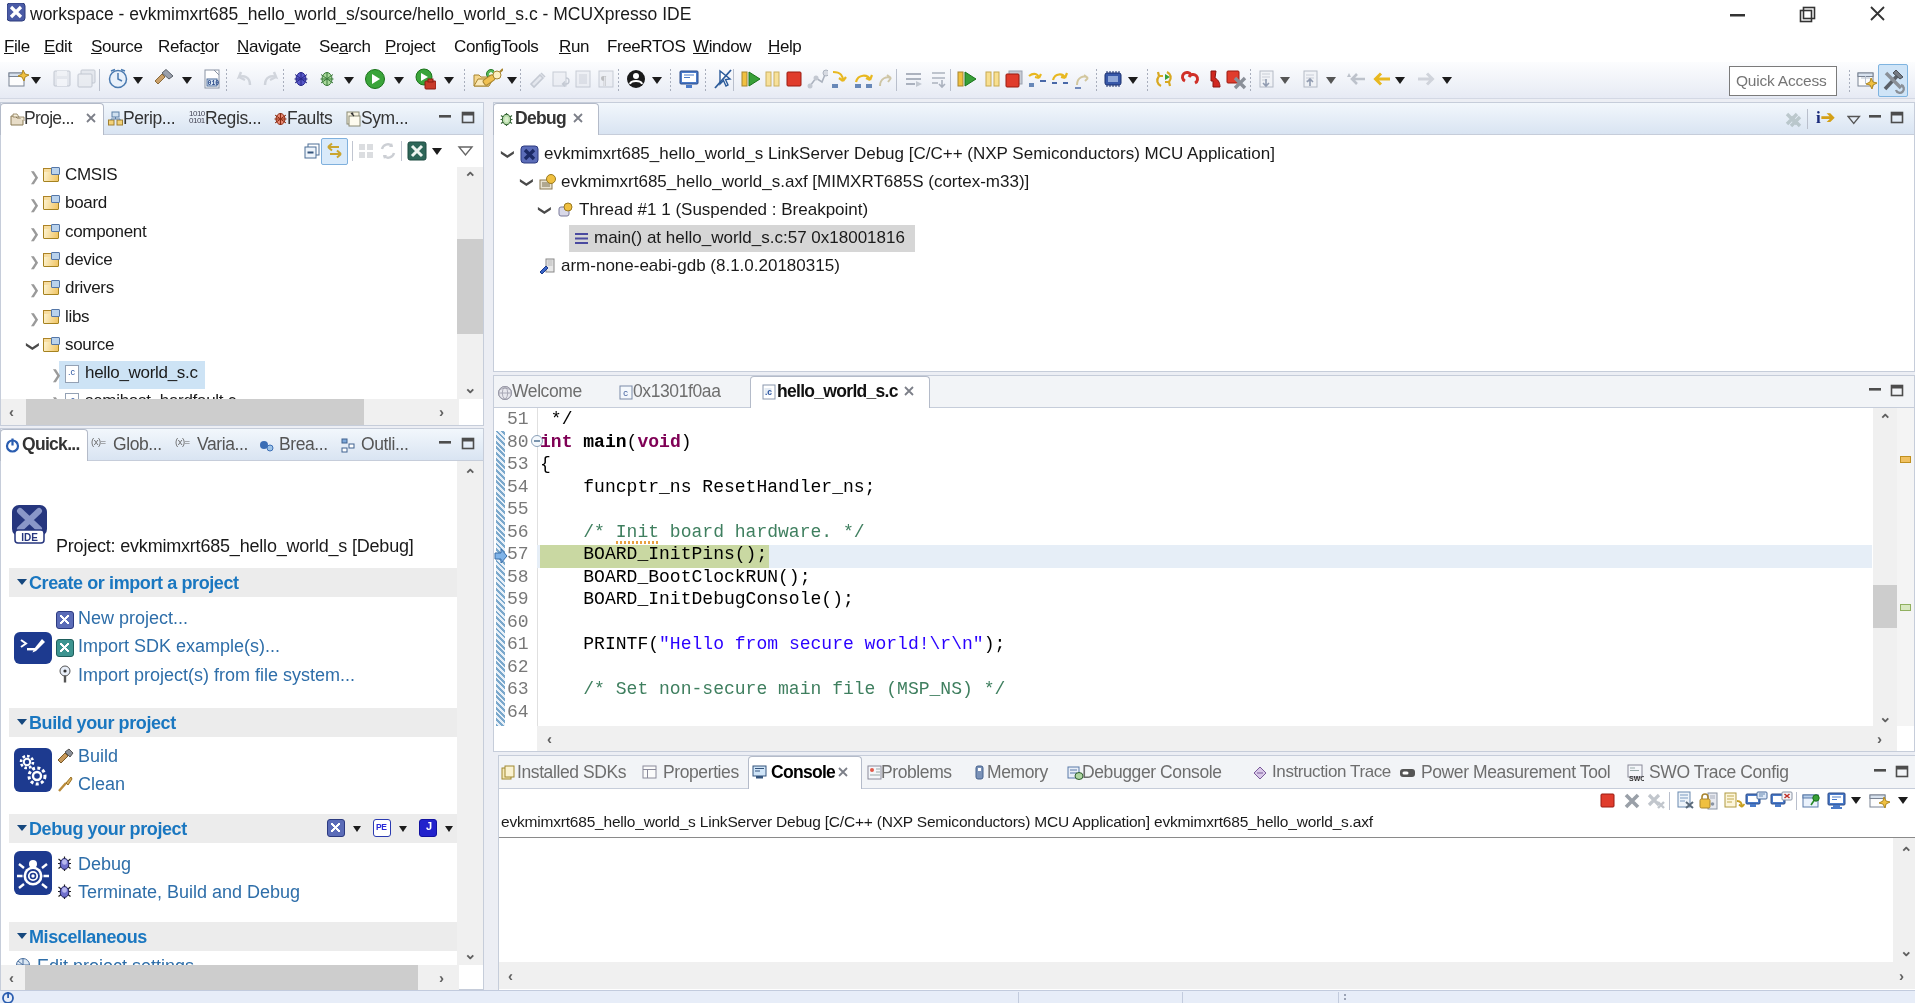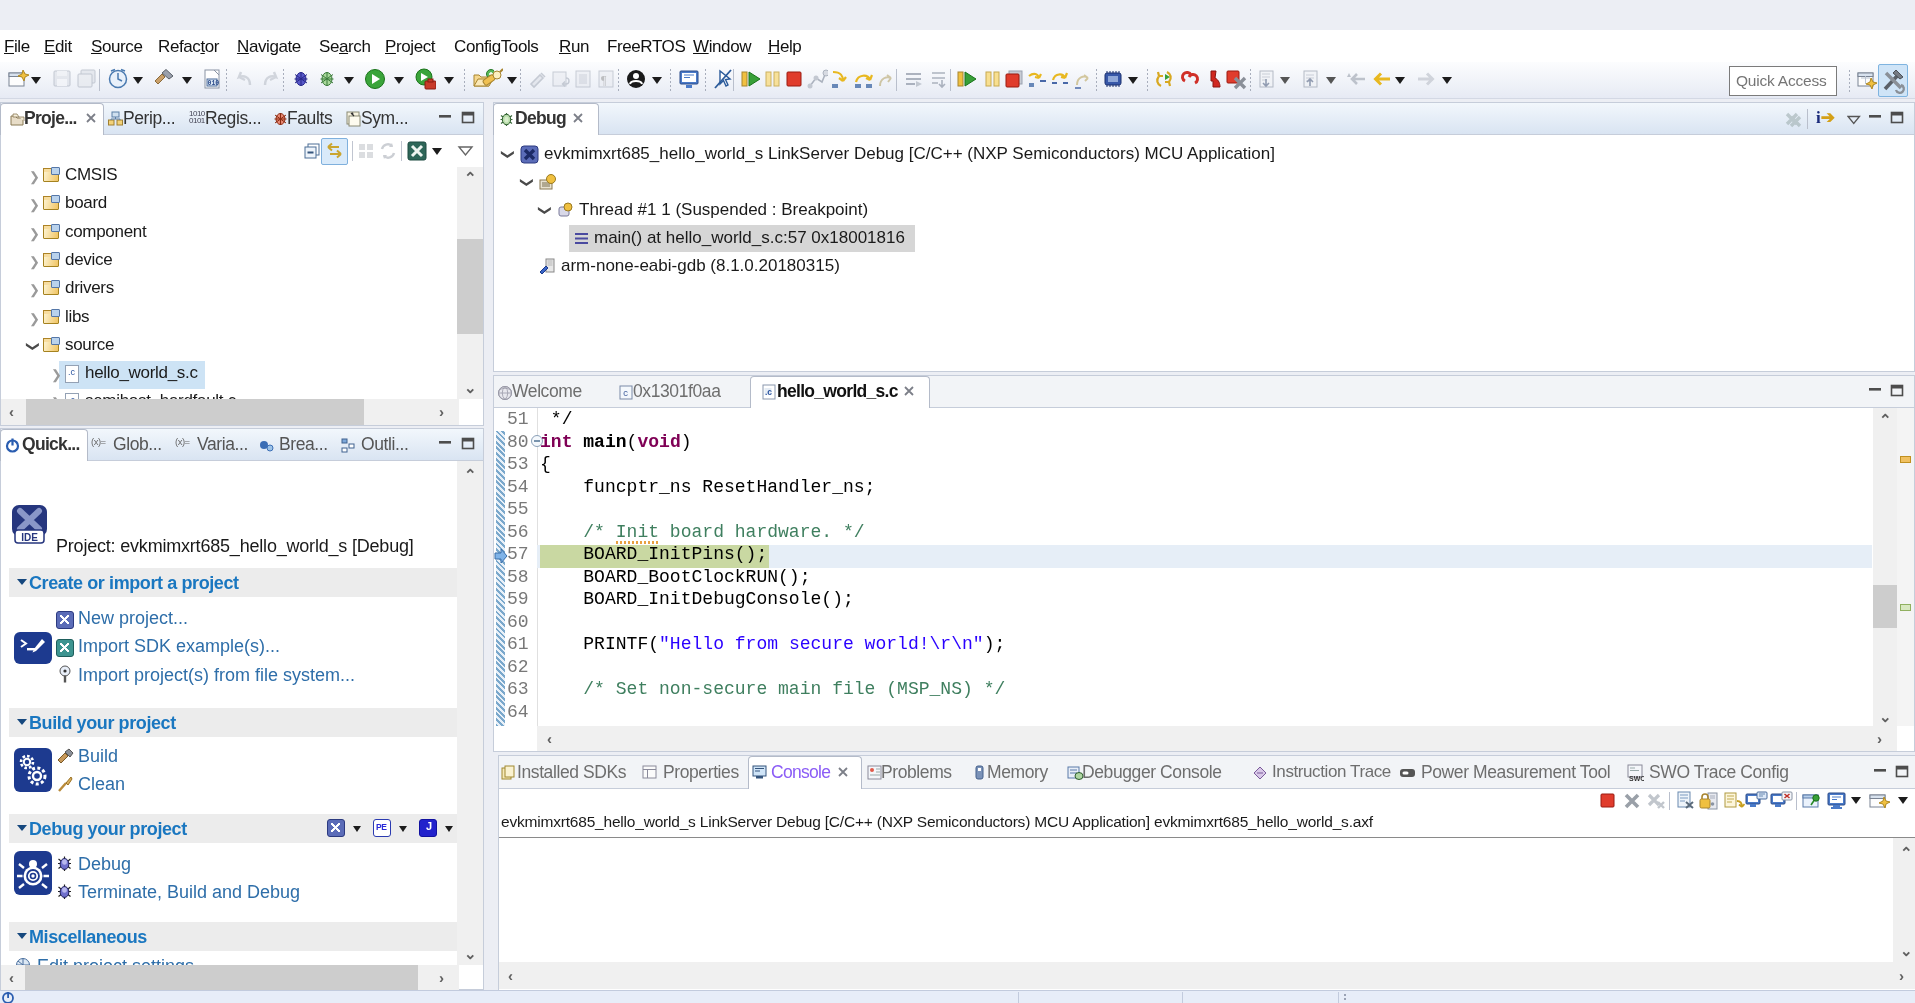--- a/index.html
+++ b/index.html
@@ -92,20 +92,33 @@
 .str { color:#2a00ff; }
 
 #statusbar { left:0; top:990px; width:1915px; height:13px; background:#e7edf8;
   border-top:1px solid #c2cbdd; }
 .ssep { position:absolute; top:1px; width:1px; height:12px; background:#c2cbdd; }
 </style>
 </head>
 <body>
 <div id="win">
 
+  <div class="abs" id="titlebar">
+    <svg class="abs" style="left:7px;top:3px" width="19" height="19">
+      <rect x="0" y="0" width="18" height="18" rx="3" fill="#4a5ba6" stroke="#2c3c7c"></rect>
+      <path d="M4 4 L14 14 M14 4 L4 14" stroke="#fff" stroke-width="3.2"></path>
+    </svg>
+    <div class="abs" id="titletxt">workspace - evkmimxrt685_hello_world_s/source/hello_world_s.c - MCUXpresso IDE</div>
+    <svg class="abs" style="left:1728px;top:5px" width="170" height="20">
+      <rect x="2" y="9" width="15" height="2.5" fill="#333"></rect>
+      <rect x="72.5" y="5.5" width="11" height="11" fill="none" stroke="#333" stroke-width="1.6"></rect>
+      <rect x="75.5" y="2.5" width="11" height="11" fill="none" stroke="#333" stroke-width="1.6"></rect>
+      <path d="M143 2 L156 15 M156 2 L143 15" stroke="#333" stroke-width="1.8"></path>
+    </svg>
+  </div>
 
   <div class="abs" id="menubar">
     <div class="mi" style="left:4px"><u>F</u>ile</div>
     <div class="mi" style="left:44px"><u>E</u>dit</div>
     <div class="mi" style="left:91px"><u>S</u>ource</div>
     <div class="mi" style="left:158px">Refac<u>t</u>or</div>
     <div class="mi" style="left:237px"><u>N</u>avigate</div>
     <div class="mi" style="left:319px">Se<u>a</u>rch</div>
     <div class="mi" style="left:385px"><u>P</u>roject</div>
     <div class="mi" style="left:454px">ConfigTools</div>
@@ -360,21 +373,21 @@
     </div>
   </div>
 
   <div class="panel" id="pexp">
     <div class="tabstrip">
       <div class="tab-active" style="left:-1px;width:104px"></div>
       <svg class="abs" style="left:8px;top:8px" width="18" height="17">
         <path d="M2 5 L2 14 L14 14 L14 7 L8 7 L6 5 Z" fill="#e8ddc8" stroke="#8a7a55"></path>
         <path d="M4 3 L4 6 L10 6 L8 3 Z M10 6 L15 6 L15 10" fill="#f5efdc" stroke="#8a7a55" stroke-width="0.8"></path>
       </svg>
-      <div class="tablabel" style="left:23px;top:5px;font-weight:bold;letter-spacing:-0.7px">Proje...</div>
+      <div class="tablabel" style="left:23px;top:5px;font-weight:normal;letter-spacing:-0.7px">Proje...</div>
       <svg class="abs" style="left:84px;top:9px" width="12" height="12">
         <path d="M2 2 L10 10 M10 2 L2 10" stroke="#7c7f88" stroke-width="1.8"></path>
       </svg>
       <svg class="abs" style="left:107px;top:8px" width="15" height="16">
         <rect x="4" y="1" width="7" height="5" fill="#cfe0ef" stroke="#5b7fa6"></rect>
         <rect x="0.5" y="9" width="5.5" height="5" fill="#f3d27a" stroke="#a08030"></rect>
         <rect x="9" y="9" width="5.5" height="5" fill="#f3d27a" stroke="#a08030"></rect>
         <path d="M7.5 6 V8 M3 9 V8 H12 V9" stroke="#5b7fa6" fill="none"></path>
       </svg>
       <div class="tablabel" style="left:122px;top:5px">Perip...</div>
@@ -638,20 +651,21 @@
         </svg>
         <span class="abs" style="left:50px;top:3px">evkmimxrt685_hello_world_s LinkServer Debug [C/C++ (NXP Semiconductors) MCU Application]</span>
       </div>
       <div class="trow" style="top:34px;height:28px">
         <span class="chev chevd" style="left:28px;top:6px;transform:rotate(90deg)">❯</span>
         <svg class="abs" style="left:44px;top:4px" width="18" height="18">
           <rect x="2" y="7" width="12" height="9" fill="#e8e2d0" stroke="#8a7a55"></rect>
           <rect x="4" y="9" width="8" height="5" fill="#b0a890"></rect>
           <circle cx="13" cy="6" r="4.5" fill="#f0c040" stroke="#9a7a20"></circle>
         </svg>
+        <span class="abs" style="left:67px;top:3px">evkmimxrt685_hello_world_s.axf [MIMXRT685S (cortex-m33)]</span>
       </div>
       <div class="trow" style="top:62px;height:28px">
         <span class="chev chevd" style="left:46px;top:6px;transform:rotate(90deg)">❯</span>
         <svg class="abs" style="left:62px;top:4px" width="18" height="18">
           <rect x="3" y="6" width="10" height="9" rx="2" fill="#d8d8e8" stroke="#7a7a9a"></rect>
           <circle cx="12" cy="6" r="4" fill="#f0c040" stroke="#9a7a20"></circle>
         </svg>
         <span class="abs" style="left:85px;top:3px">Thread #1 1 (Suspended : Breakpoint)</span>
       </div>
       <div class="trow" style="top:90px;height:28px">
@@ -775,21 +789,21 @@
         <rect x="1" y="1" width="13" height="12" fill="#fbfbfb" stroke="#8a8a9a"></rect>
         <path d="M1 4.5 H14 M5.5 4.5 V13" stroke="#8a8a9a"></path>
       </svg>
       <div class="tablabel" style="left:164px;top:6px;color:#6e6e6e">Properties</div>
       <div class="tab-active" style="left:249px;width:114px;height:33px"></div>
       <svg class="abs" style="left:253px;top:9px" width="16" height="15">
         <rect x="1" y="1" width="13" height="10" fill="#cfe4f7" stroke="#34547c"></rect>
         <path d="M3 3.5 H12 M3 6 H8" stroke="#34547c"></path>
         <rect x="4" y="11" width="7" height="2.5" fill="#34547c"></rect>
       </svg>
-      <div class="tablabel" style="left:272px;top:6px;color:#8b5cf6;font-weight:normal;letter-spacing:-0.7px">Console</div>
+      <div class="tablabel" style="left:272px;top:6px;color:#000000;font-weight:bold;letter-spacing:-0.7px">Console</div>
       <svg class="abs" style="left:338px;top:10px" width="12" height="12">
         <path d="M2 2 L10 10 M10 2 L2 10" stroke="#7c7f88" stroke-width="1.8"></path>
       </svg>
       <svg class="abs" style="left:368px;top:9px" width="16" height="16">
         <rect x="1" y="1" width="13" height="13" fill="#f4f6fa" stroke="#8a8a9a"></rect>
         <circle cx="5" cy="5" r="2" fill="#e05a4a"></circle>
         <path d="M9 4 H13 M9 7 H13 M3 10 H13" stroke="#9aa" stroke-width="1"></path>
       </svg>
       <div class="tablabel" style="left:382px;top:6px;color:#6e6e6e">Problems</div>
       <svg class="abs" style="left:475px;top:9px" width="12" height="16">

